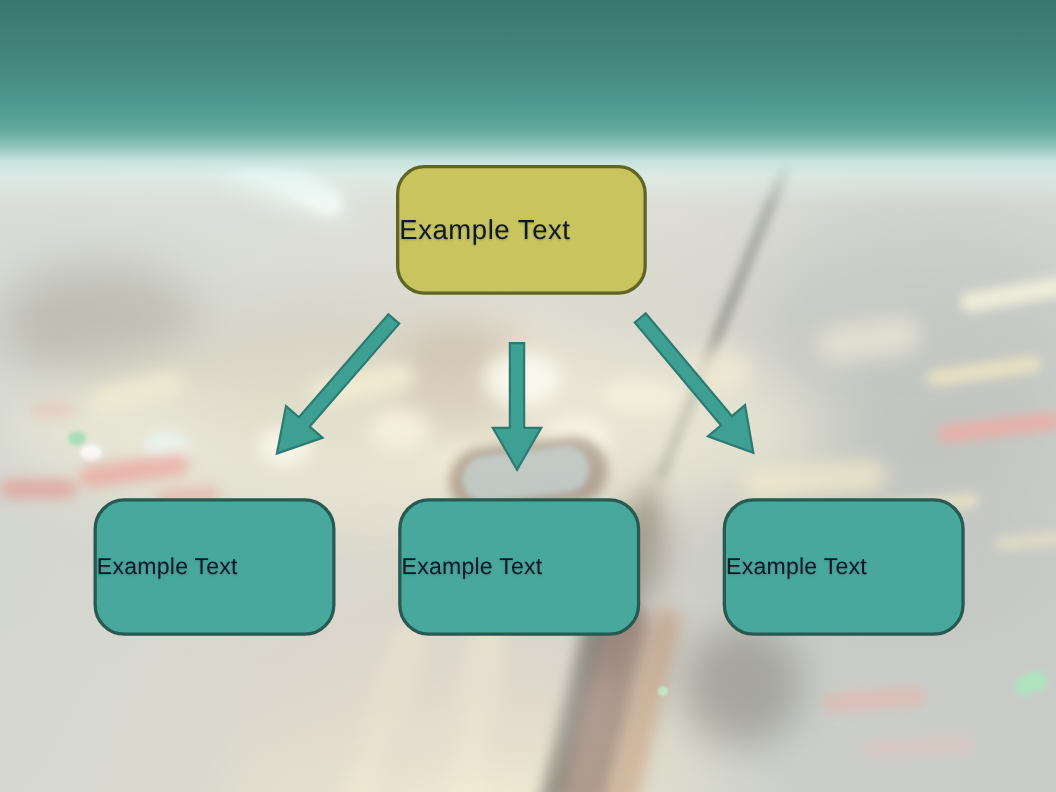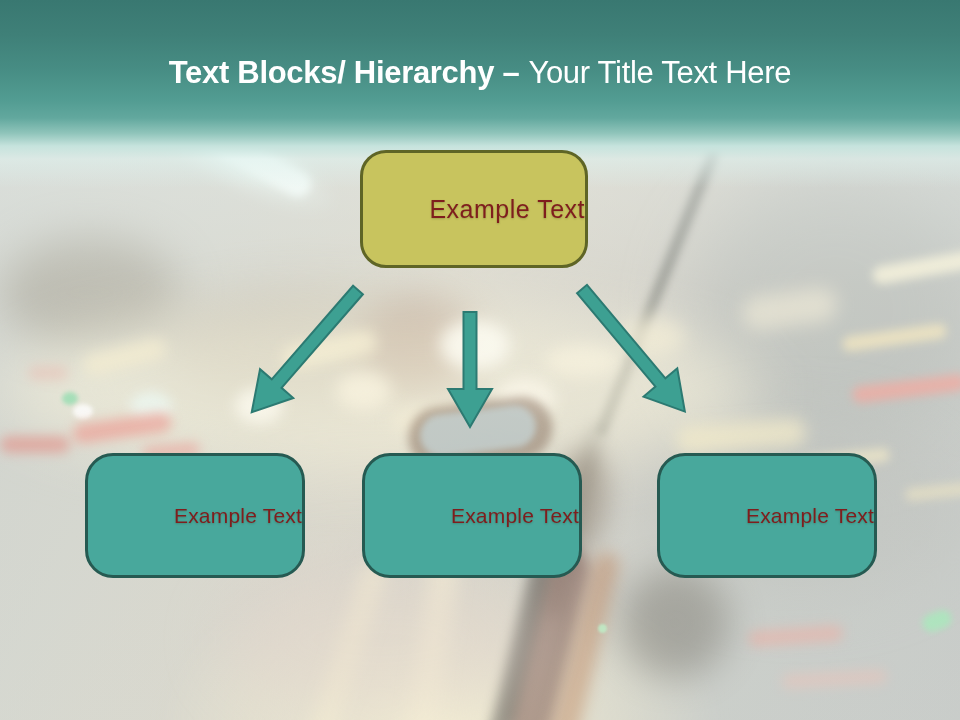--- a/index.html
+++ b/index.html
@@ -28,22 +28,22 @@
   }
   .title{
     position:absolute;left:0;top:54px;width:960px;
     text-align:center;color:#ffffff;font-size:31px;line-height:38px;
     letter-spacing:-0.3px;white-space:nowrap;
   }
   .title-bold{font-weight:700;}
   .title-regular{font-weight:400;margin-left:9px;}
   .arrows{position:absolute;left:0;top:0;}
   .box{
-    position:absolute;display:flex;align-items:center;justify-content:flex-end;
-    color:#7f1d1d;text-align:center;
+    position:absolute;display:flex;align-items:center;justify-content:flex-start;
+    color:#0f172a;text-align:center;
     text-shadow:0 1px 2px rgba(40,50,20,0.25);
     box-sizing:border-box;
   }
   .box-root{
     left:360px;top:150px;width:228px;height:118px;
     background:#c8c45e;border:3px solid #5f6526;border-radius:26px;
     font-size:25px;letter-spacing:0.5px;
   }
   .box-child{
     width:220px;height:125px;top:453px;
@@ -118,21 +118,20 @@
     <div class="blob" style="left:220px;top:560px;width:320px;height:160px;background:#d8c4c0;filter:blur(30px);opacity:.35;"></div>
 
     <div class="blob" style="left:120px;top:118px;width:230px;height:70px;background:radial-gradient(closest-side,rgba(235,255,250,0.95),rgba(210,240,233,0));filter:blur(6px);transform:rotate(28deg);"></div>
     <div class="blob cap" style="left:150px;top:136px;width:170px;height:26px;background:#f4fffc;filter:blur(4px);opacity:.95;transform:rotate(29deg);"></div>
   </div>
 
   <div class="bg-wash"></div>
 
   <div class="header"></div>
 
-  <div class="title"><span class="title-bold">Text Blocks/ Hierarchy –</span><span class="title-regular">Your Title Text Here</span></div>
 
   <svg class="arrows" width="960" height="720" viewBox="0 0 960 720">
     <g transform="translate(358,290) rotate(41)">
       <polygon points="-6.5,0 6.5,0 6.5,124 22,124 0,162 -22,124 -6.5,124" fill="#3da092" stroke="#2c7a72" stroke-width="2"></polygon>
     </g>
     <g transform="translate(470,312)">
       <polygon points="-6.5,0 6.5,0 6.5,77 22,77 0,115 -22,77 -6.5,77" fill="#3da092" stroke="#2c7a72" stroke-width="2"></polygon>
     </g>
     <g transform="translate(582,289) rotate(-40)">
       <polygon points="-6.5,0 6.5,0 6.5,122 22,122 0,160 -22,122 -6.5,122" fill="#3da092" stroke="#2c7a72" stroke-width="2"></polygon>

